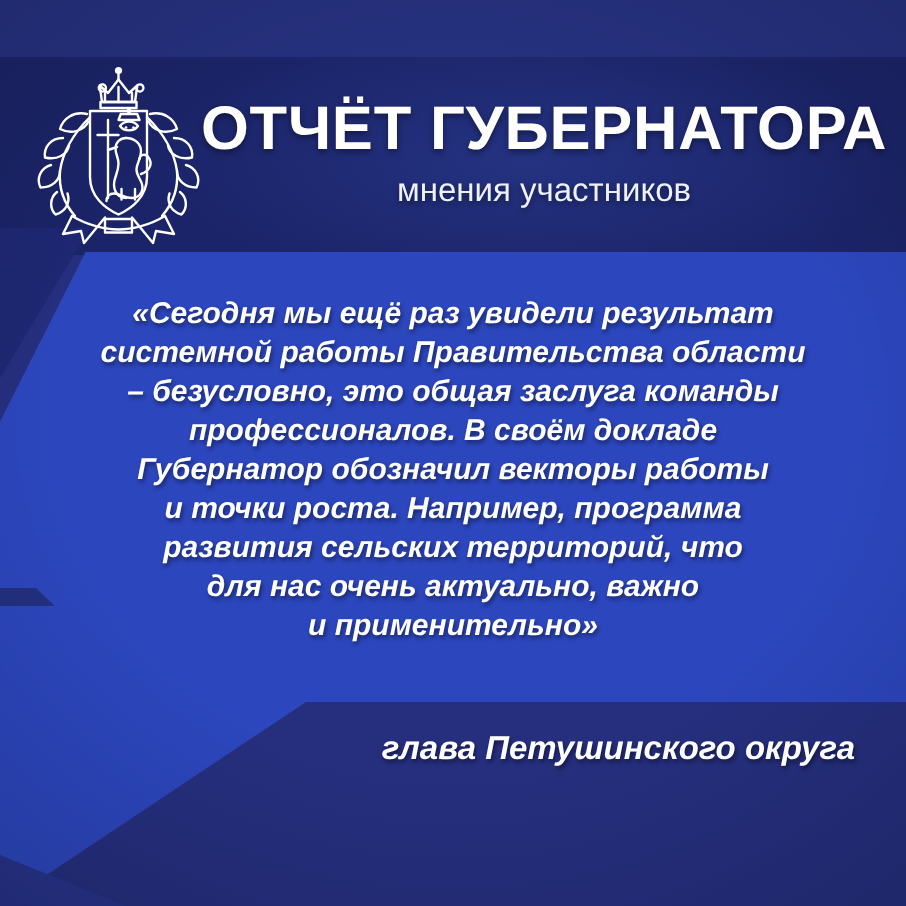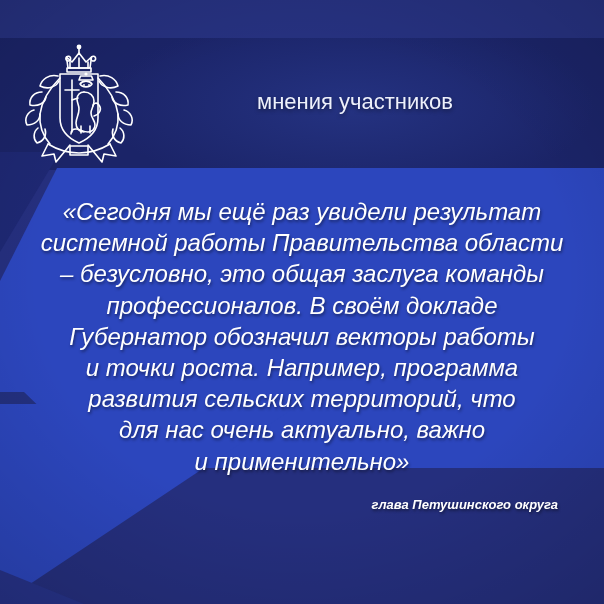--- a/index.html
+++ b/index.html
@@ -155,45 +155,45 @@
     left: 0; top: 196px;
     width: 604px;
     z-index: 3;
     padding: 0 18px;
     box-sizing: border-box;
     text-align: center;
   }
 
   .quote-text {
     color: #ffffff;
-    font-size: 24px;
+    font-size: 20px;
     font-style: italic;
-    font-weight: normal;
+    font-weight: bold;
     line-height: 1.30;
     margin: 0;
     text-shadow: 1px 2px 3px rgba(0,0,0,0.45);
     white-space: pre-line;
   }
 
   
   .attribution {
     position: absolute;
     right: 34px;
     top: 484px;
     z-index: 3;
     text-align: right;
   }
 
   .attribution-line {
     color: #ffffff;
-    font-size: 13px;
+    font-size: 22px;
     font-style: italic;
     font-weight: bold;
     line-height: 1.32;
-    margin: 12px;
+    margin: 0;
     text-shadow: 1px 2px 3px rgba(0,0,0,0.45);
   }
 </style>
 </head>
 <body>
 
 <div class="poster">
 
   <div class="bg-layer">
     <div class="band-top"></div>
@@ -253,20 +253,21 @@
         <path d="M74 38 c10 10 18 22 20 36 c1 12 -3 22 -10 30"></path>
 
         <path d="M24 104 c10 6 22 9 31 9 c9 0 21 -3 31 -9"></path>
         <path d="M46 106 h18 v9 h-18 z"></path>
         <path d="M24 104 l-6 12 l12 -2 l2 8 l14 -17"></path>
         <path d="M86 104 l6 12 l-12 -2 l-2 8 l-14 -17"></path>
       </g>
     </svg>
 
     <div class="header-text">
+      <h1 class="poster-title">ОТЧЁТ ГУБЕРНАТОРА</h1>
       <p class="poster-subtitle">мнения участников</p>
     </div>
   </div>
 
   <div class="quote-block">
     <p class="quote-text">«Сегодня мы ещё раз увидели результат
 системной работы Правительства области
 – безусловно, это общая заслуга команды
 профессионалов. В своём докладе
 Губернатор обозначил векторы работы

